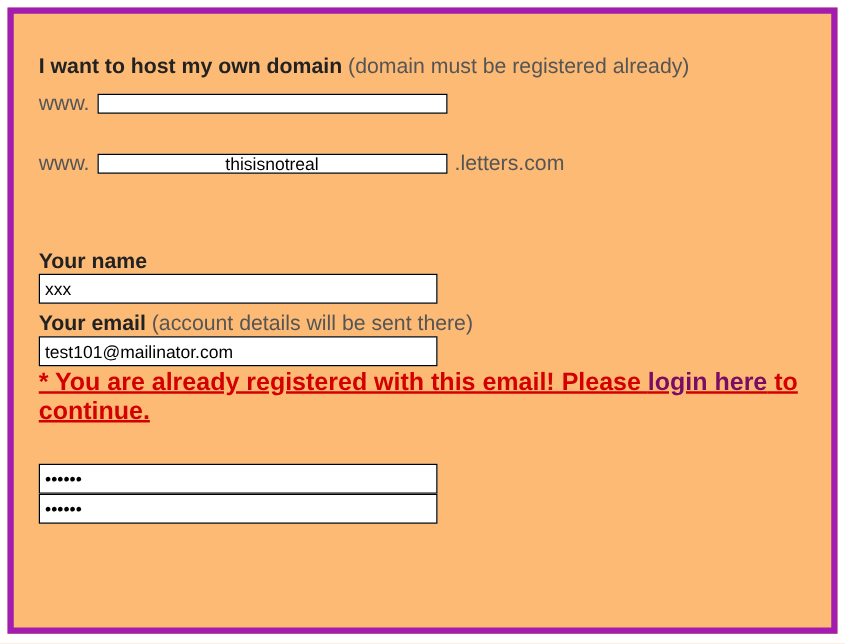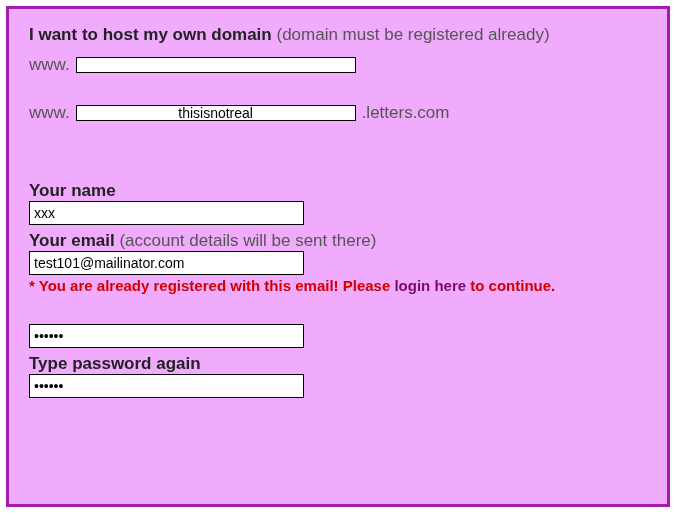--- a/index.html
+++ b/index.html
@@ -7,23 +7,23 @@
       margin: 0;
       padding: 0;
     }
     body {
       font-family: Arial, Helvetica, sans-serif;
       background: #fff;
       padding: 6px;
       width: 676px;
     }
     .panel {
-      border: 3px solid #a21caf;
-      padding: 16px 20px;
-      background: #f0abfc;
+      border: 5px solid #a21caf;
+      padding: 32px 20px;
+      background: #fdba74;
       height: 501px;
     }
     .section-heading {
       font-size: 17px;
       color: #555;
       margin-bottom: 10px;
     }
     .section-heading .bold {
       color: #222;
       font-weight: bold;
@@ -54,32 +54,33 @@
       margin-top: 6px;
     }
     .field-label .bold {
       color: #222;
       font-weight: bold;
       margin-top: 44px;
     }
     .text-input {
       border: 1px solid #000;
       height: 24px;
-      width: 275px;
+      width: 319px;
       font-family: Arial, Helvetica, sans-serif;
       font-size: 14px;
       padding: 2px 4px;
       display: block;
       margin-top: 0px;
     }
     .error-line {
-      font-size: 15px;
+      font-size: 20px;
       color: #d40000;
       font-weight: bold;
       margin-top: 2px;
+      text-decoration: underline;
     }
     .error-line a {
       color: #7a0c64;
       text-decoration: none;
       font-weight: bold;
     }
     .gap-md { height: 24px; }
     .gap-lg { height: 30px; }
   </style>
 </head>
@@ -115,18 +116,15 @@
   </div>
   <input type="text" class="text-input" value="test101@mailinator.com" style="">
   <div class="error-line">
     <span>* You are already registered with this email! Please </span><a href="#">login here</a><span> to continue.</span>
   </div>
 
   <div class="gap-lg"></div>
 
   <input type="password" class="text-input" value="••••••" style="">
 
-  <div class="field-label">
-    <span class="bold">Type password again</span>
-  </div>
   <input type="password" class="text-input" value="••••••" style="">
 
 </div>
 
 </body></html>

